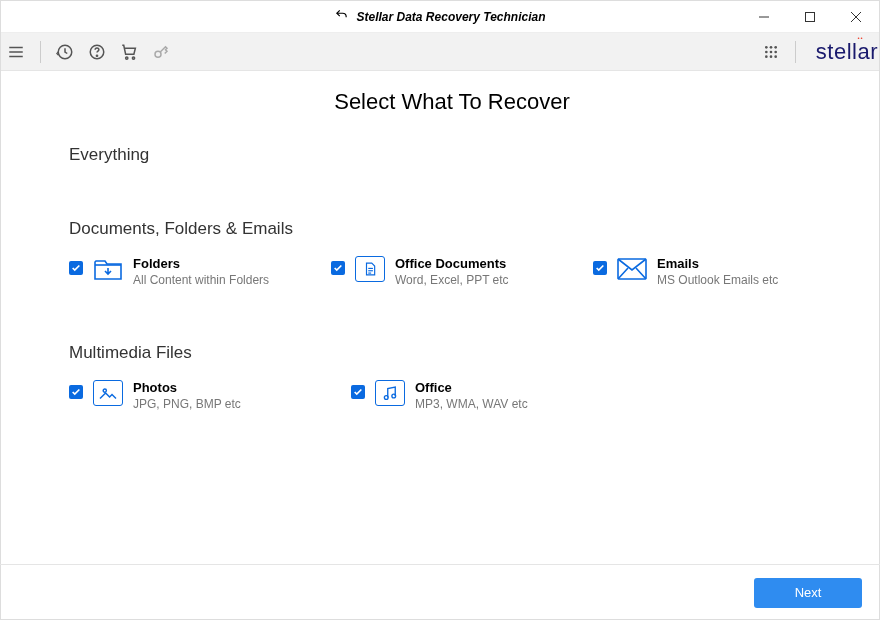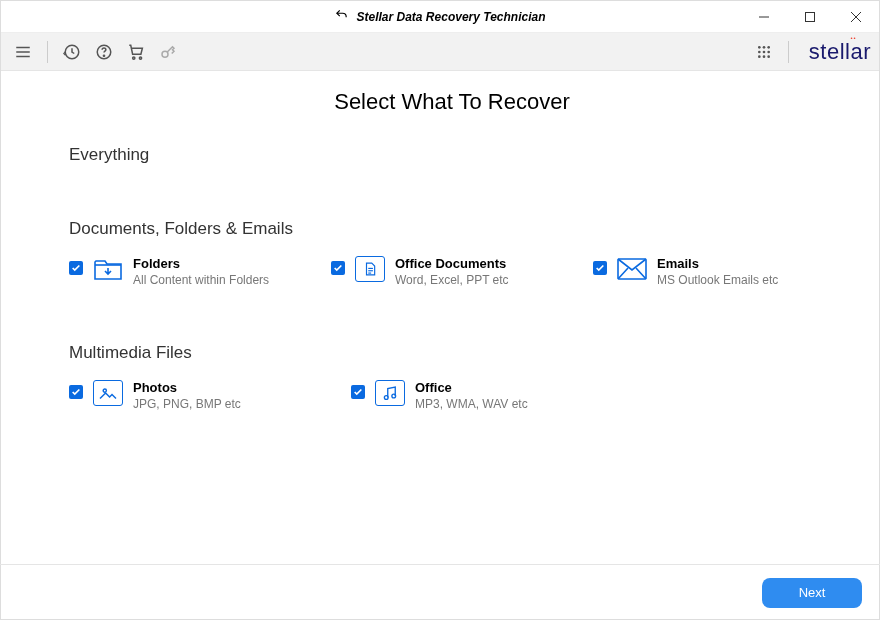--- a/index.html
+++ b/index.html
@@ -45,21 +45,21 @@
       color: #555;
       font-size: 14px;
     }
 
     
     .toolbar {
       height: 38px;
       background: #f2f2f2;
       display: flex;
       align-items: center;
-      padding: 0 8px;
+      padding: 0 1px;
       gap: 4px;
       border-bottom: 1px solid #e5e5e5;
     }
     .toolbar-divider {
       width: 1px;
       height: 22px;
       background: #ccc;
       margin: 0 6px;
     }
     .toolbar-btn {
@@ -154,22 +154,22 @@
       border-top: 1px solid #e5e5e5;
       display: flex;
       align-items: center;
       justify-content: flex-end;
       padding: 0 18px;
     }
     .next-btn {
       background: #2f8cf0;
       color: #fff;
       border: none;
-      border-radius: 8px;
-      width: 100px;
+      border-radius: 3px;
+      width: 108px;
       height: 30px;
       font-size: 13px;
       cursor: pointer;
     }
   </style>
 </head>
 <body>
 
 <div class="titlebar">
   <div class="titlebar-center">

